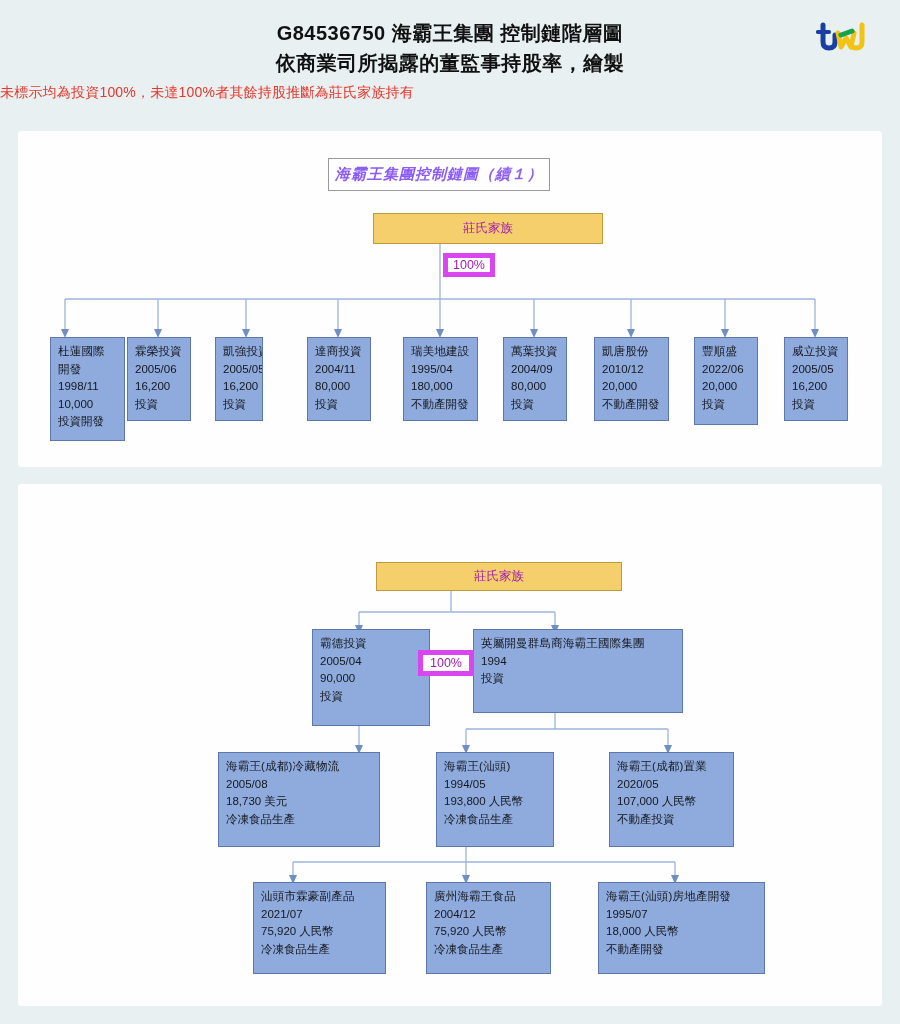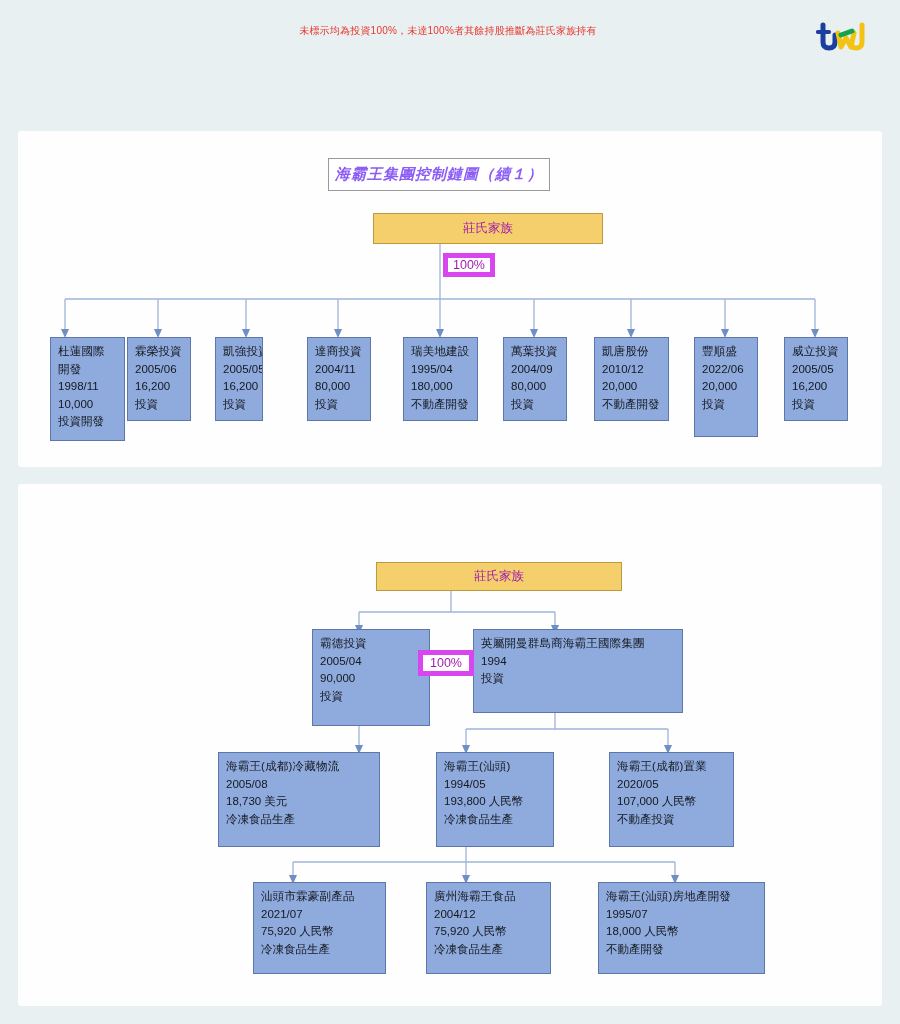--- a/index.html
+++ b/index.html
@@ -15,24 +15,24 @@
 
   
   .header{position:relative;padding:18px 0 0 0;}
   .title-block{text-align:center;}
   .title-line{
     font-size:20px;font-weight:bold;letter-spacing:.5px;
     line-height:30px;color:#111;
   }
   .subtitle-note{
     margin-top:6px;
-    text-align:center;
+    text-align:left;
     padding-right:4px;
     color:#e8362b;
-    font-size:10px;
+    font-size:14px;
     font-weight:normal;
     letter-spacing:.2px;
   }
   .logo{
     position:absolute;top:22px;right:22px;
     width:62px;height:30px;
   }
 
   
   .callout{
@@ -109,20 +109,24 @@
   }
 
   svg.wires{position:absolute;left:0;top:0;overflow:visible;pointer-events:none;}
   svg.wires line,svg.wires path{stroke:#9db4d8;stroke-width:1.3;fill:none;}
   svg.wires polygon{fill:#6f8ec2;}
 </style>
 </head>
 <body>
 
 <div class="header">
+  <div class="title-block">
+    <div class="title-line">G84536750 海霸王集團 控制鏈階層圖</div>
+    <div class="title-line">依商業司所揭露的董監事持股率，繪製</div>
+  </div>
   <div class="subtitle-note">未標示均為投資100%，未達100%者其餘持股推斷為莊氏家族持有</div>
 
   <div class="logo">
     <svg viewBox="0 0 62 30" width="62" height="30" aria-hidden="true">
       <path d="M7 3 L7 20 Q7 26 13 26 Q19 26 19 20 L19 13" stroke="#1a3fa0" stroke-width="5" fill="none" stroke-linecap="round"></path>
       <path d="M2 10 L13 10" stroke="#1a3fa0" stroke-width="4.2" stroke-linecap="round"></path>
       <path d="M22 11 L25 25 L30 16 L35 25 L38 11" stroke="#f2c313" stroke-width="5" fill="none" stroke-linejoin="round" stroke-linecap="round"></path>
       <path d="M46 3 L46 20 Q46 26 40 26 Q35 26 34 22" stroke="#f2c313" stroke-width="5" fill="none" stroke-linecap="round"></path>
       <path d="M25 13 L36 9" stroke="#16a34a" stroke-width="5" stroke-linecap="round"></path>
     </svg>
@@ -208,21 +212,21 @@
     <div class="ln">投資</div>
   </div>
 
   <div class="node" style="left:576px;top:206px;width:75px;height:84px;">
     <div class="ln name">凱唐股份</div>
     <div class="ln">2010/12</div>
     <div class="ln">20,000</div>
     <div class="ln">不動產開發</div>
   </div>
 
-  <div class="node" style="left:676px;top:206px;width:64px;height:100px;">
+  <div class="node" style="left:676px;top:206px;width:64px;height:88px;">
     <div class="ln name">豐順盛</div>
     <div class="ln">2022/06</div>
     <div class="ln">20,000</div>
     <div class="ln">投資</div>
   </div>
 
   <div class="node" style="left:766px;top:206px;width:64px;height:84px;">
     <div class="ln name">威立投資</div>
     <div class="ln">2005/05</div>
     <div class="ln">16,200</div>

